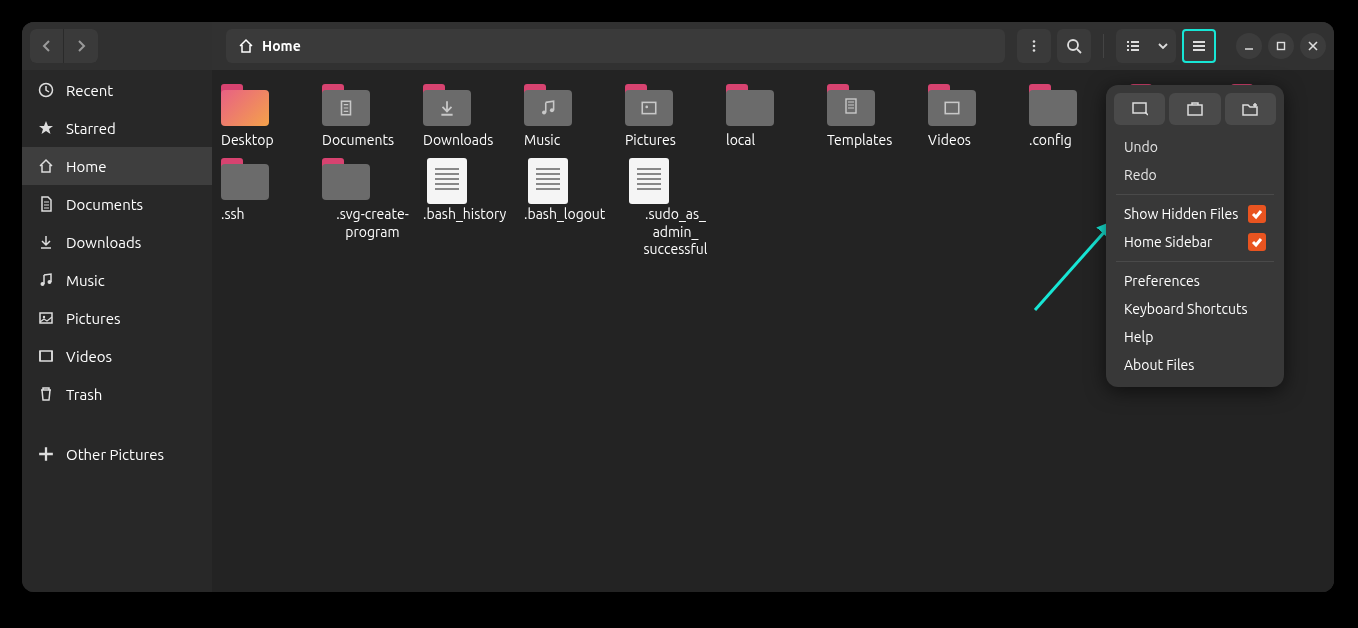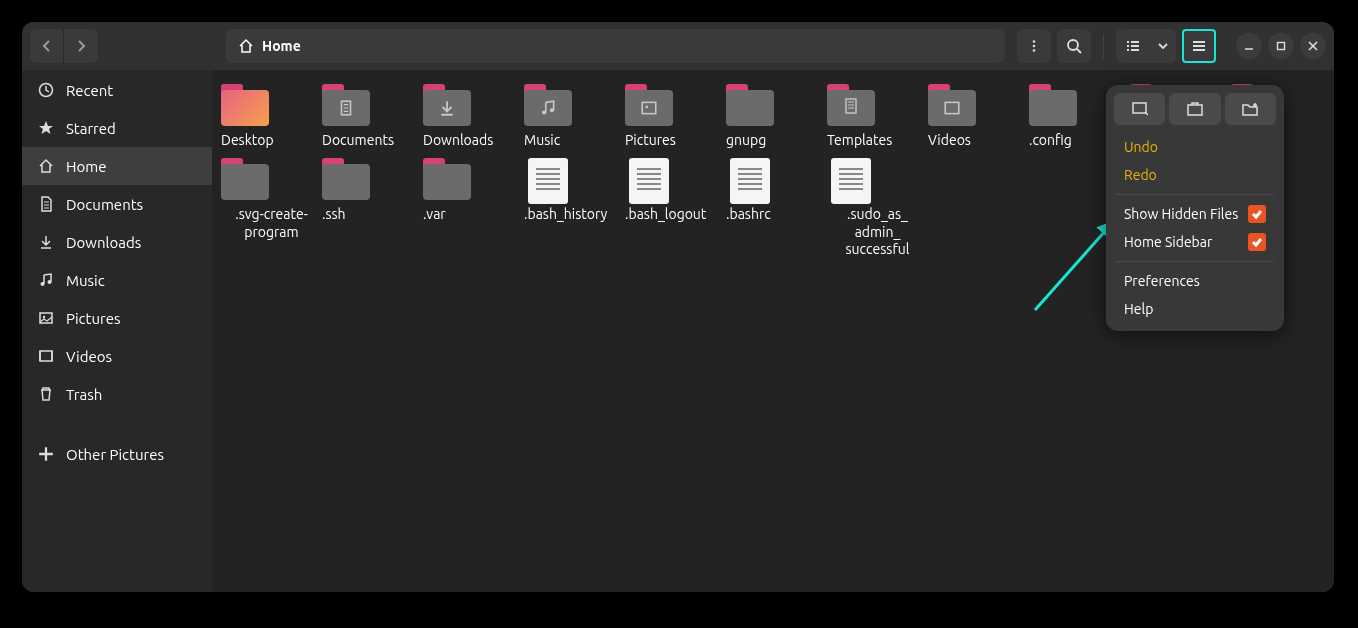--- a/index.html
+++ b/index.html
@@ -34,21 +34,21 @@
   .folder .tab { position:absolute; top:0; left:0; width:22px; height:10px; background:#d74370; border-radius:3px 3px 0 0;}
   .folder .body { position:absolute; top:6px; left:0; width:48px; height:36px; background:#6b6b6b; border-radius:4px;}
   .folder .bodygrad { background: linear-gradient(135deg,#e86184,#f4a24a);}
   .folder .iconoverlay { position:absolute; top:6px; left:0; width:48px; height:36px; display:flex; align-items:center; justify-content:center; color:#c8c8c8;}
   .filedoc { width:40px; height:46px; background:#f5f5f5; border-radius:3px; margin:0 auto; position:relative;}
   .filedoc::before { content:""; position:absolute; top:10px; left:8px; right:8px; height:2px; background:#888; box-shadow: 0 5px 0 #888, 0 10px 0 #888, 0 15px 0 #888, 0 20px 0 #888;}
   .popup { position:absolute; top:63px; right:50px; width:178px; background:#383838; border-radius:12px; padding:8px; box-shadow:0 4px 20px rgba(0,0,0,.6); z-index:10;}
   .popup .toprow { display:flex; gap:4px; margin-bottom:8px;}
   .popup .topbtn { flex:1; height:32px; background:#4a4a4a; border-radius:6px; display:flex; align-items:center; justify-content:center;}
   .popup .menuitem { height:28px; display:flex; align-items:center; padding:0 10px; font-size:14px; border-radius:4px; cursor:pointer; justify-content:space-between;}
-  .popup .menuitem.disabled { color:#eab308; cursor:default;}
+  .popup .menuitem.disabled { color:#e5e5e5; cursor:default;}
   .popup hr { border:none; border-top:1px solid #4a4a4a; margin:5px 2px;}
   .chk { width:18px; height:18px; background:#e95420; border-radius:3px; display:flex; align-items:center; justify-content:center;}
   .chk svg { width:12px; height:12px; stroke:#fff; stroke-width:3; fill:none;}
   .arrow-annot { position:absolute; pointer-events:none; z-index:9;}
   .winbtn { width:26px; height:26px; background:#3c3c3c; border-radius:50%; display:flex; align-items:center; justify-content:center;}
   svg { display:block; }
 </style>
 </head>
 <body>
 
@@ -294,21 +294,21 @@
             <div class="name">Pictures</div>
           </div>
           <div class="item">
             <div class="thumb">
               <div class="folder">
                 <div class="tab"></div>
                 <div class="body "></div>
                 <div class="iconoverlay"></div>
               </div>
             </div>
-            <div class="name">gnupg</div>
+            <div class="name">local</div>
           </div>
           <div class="item">
             <div class="thumb">
               <div class="folder">
                 <div class="tab"></div>
                 <div class="body "></div>
                 <div class="iconoverlay">
                   <svg width="16" height="20" viewBox="0 0 16 20">
                     <rect x="3" y="1" width="10" height="14" stroke="#c8c8c8" stroke-width="1.4" fill="none"></rect>
                     <path d="M5 4h6M5 7h6M5 10h6" stroke="#c8c8c8"></path>
@@ -363,59 +363,43 @@
             <div class="name">.pki</div>
           </div>
           <div class="item">
             <div class="thumb">
               <div class="folder">
                 <div class="tab"></div>
                 <div class="body "></div>
                 <div class="iconoverlay"></div>
               </div>
             </div>
+            <div class="name">.ssh</div>
+          </div>
+          <div class="item">
+            <div class="thumb">
+              <div class="folder">
+                <div class="tab"></div>
+                <div class="body "></div>
+                <div class="iconoverlay"></div>
+              </div>
+            </div>
             <div class="name">.svg-create-program</div>
           </div>
           <div class="item">
             <div class="thumb">
-              <div class="folder">
-                <div class="tab"></div>
-                <div class="body "></div>
-                <div class="iconoverlay"></div>
-              </div>
-            </div>
-            <div class="name">.ssh</div>
-          </div>
-          <div class="item">
-            <div class="thumb">
-              <div class="folder">
-                <div class="tab"></div>
-                <div class="body "></div>
-                <div class="iconoverlay"></div>
-              </div>
-            </div>
-            <div class="name">.var</div>
-          </div>
-          <div class="item">
-            <div class="thumb">
               <div class="filedoc"></div>
             </div>
             <div class="name">.bash_​history</div>
           </div>
           <div class="item">
             <div class="thumb">
               <div class="filedoc"></div>
             </div>
             <div class="name">.bash_​logout</div>
-          </div>
-          <div class="item">
-            <div class="thumb">
-              <div class="filedoc"></div>
-            </div>
-            <div class="name">.bashrc</div>
           </div>
           <div class="item">
             <div class="thumb">
               <div class="filedoc"></div>
             </div>
             <div class="name">.sudo_​as_​admin_​successful</div>
           </div>
         </div>
     </div>
   </div>
@@ -462,21 +446,27 @@
           <svg viewBox="0 0 12 12">
             <path d="M2 6 L5 9 L10 3"></path>
           </svg>
         </span>
     </div>
     <hr>
     <div class="menuitem">
         <span>Preferences</span>
       </div>
     <div class="menuitem">
+        <span>Keyboard Shortcuts</span>
+      </div>
+    <div class="menuitem">
         <span>Help</span>
+      </div>
+    <div class="menuitem">
+        <span>About Files</span>
       </div>
   </div>
 
   <svg class="arrow-annot" style="top:178px; left:1003px;" width="110" height="120">
     <defs>
         <marker id="ah" markerWidth="8" markerHeight="8" refX="6" refY="3" orient="auto">
           <path d="M0 0 L6 3 L0 6 z" fill="#17e6d5"></path>
         </marker>
       </defs>
     <line x1="10" y1="110" x2="90" y2="20" stroke="#17e6d5" stroke-width="3" marker-end="url(#ah)"></line>

